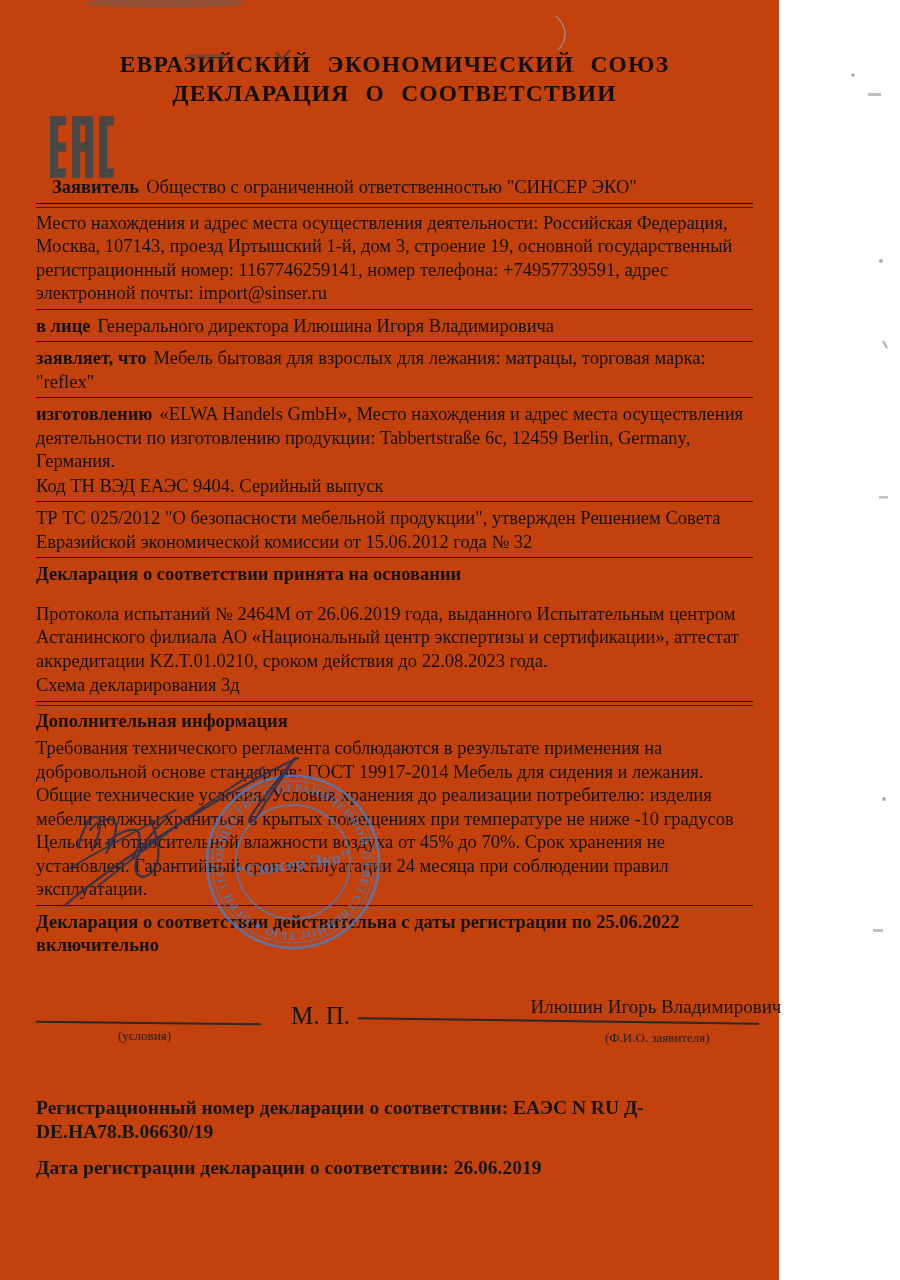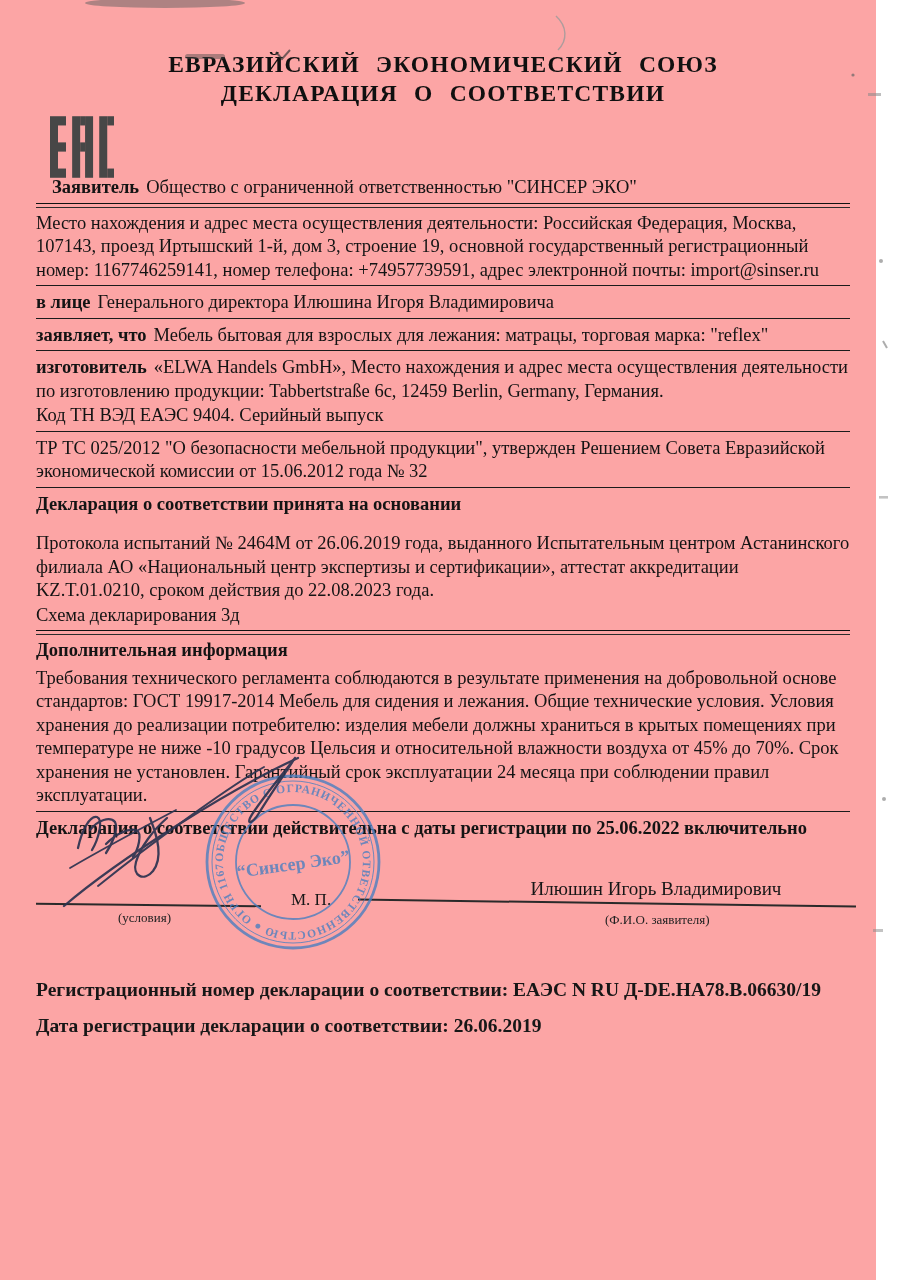--- a/index.html
+++ b/index.html
@@ -2,40 +2,40 @@
 <html><head>
 <meta charset="utf-8">
 <style>
   html,body{margin:0;padding:0;}
   body{
     width:900px;height:1280px;overflow:hidden;
     background:#ffffff;
     font-family:"Liberation Serif", serif;
     color:#171717;
   }
-  .page{position:relative;width:876px;height:1280px;background:#fca5a5;}
+  .page{position:relative;width:779px;height:1280px;background:#c2410c;}
   .content{position:absolute;left:36px;right:26px;top:50px;z-index:2;}
   p{margin:0;}
   .title{
     text-align:center;font-weight:700;font-size:23.5px;line-height:29px;
     letter-spacing:1.2px;word-spacing:9px;color:#101010;
   }
   .row{font-size:18.5px;line-height:23.5px;color:#141414;}
   .lbl{font-weight:700;margin-right:7px;}
   .b{font-weight:700;}
   .hr{height:1px;border-top:1.8px solid #1b1b1b;margin:3px 0 4px 0;}
   .hr.dbl{height:3px;border-top:1.6px solid #111;border-bottom:1.2px solid #2a2a2a;}
   .applicant{margin-top:68px;margin-left:16px;}
   .tight{margin-top:1px;}
   .eac-logo{position:absolute;left:50px;top:110px;z-index:2;}
   .sig-area{position:relative;height:120px;margin-top:10px;}
   .sig-line{position:absolute;border-top:2px solid #2a2a2a;}
   .sig-line.left{left:0;top:54px;width:225px;transform:rotate(0.6deg);}
   .sig-line.right{left:322px;right:-6px;top:52px;transform:rotate(0.8deg);}
-  .mp{position:absolute;left:255px;top:40px;font-size:17px;}
+  .mp{position:absolute;left:255px;top:34px;font-size:25px;}
   .fio{position:absolute;left:400px;top:28px;width:440px;text-align:center;font-size:19px;}
   .caption{position:absolute;font-size:13px;color:#222;}
   .cap-sign{left:82px;top:60px;}
   .cap-fio{left:569px;top:62px;}
   .reg{font-size:19.5px;font-weight:700;line-height:24px;margin-top:8px;}
   .reg + .reg{margin-top:12px;}
   .overlay{position:absolute;left:0;top:0;width:900px;height:1280px;z-index:3;pointer-events:none;}
 </style>
 </head>
 <body>
@@ -74,21 +74,21 @@
     <div class="hr"></div>
 
     <p class="row"><span class="lbl">в лице</span><span>Генерального директора Илюшина Игоря Владимировича</span></p>
 
     <div class="hr"></div>
 
     <p class="row"><span class="lbl">заявляет, что</span><span>Мебель бытовая для взрослых для лежания: матрацы, торговая марка: "reflex"</span></p>
 
     <div class="hr"></div>
 
-    <p class="row"><span class="lbl">изготовитель</span><span>«ELWA Handels GmbH», Место нахождения и адрес места осуществления деятельности по изготовлению продукции: Tabbertstraße 6c, 12459 Berlin,  Germany,  Германия.</span></p>
+    <p class="row"><span class="lbl">изготовлению</span><span>«ELWA Handels GmbH», Место нахождения и адрес места осуществления деятельности по изготовлению продукции: Tabbertstraße 6c, 12459 Berlin,  Germany,  Германия.</span></p>
     <p class="row tight">Код ТН ВЭД ЕАЭС 9404. Серийный выпуск</p>
 
     <div class="hr"></div>
 
     <p class="row" style="margin-top:4px">ТР ТС 025/2012 "О безопасности мебельной продукции", утвержден Решением Совета Евразийской экономической комиссии от 15.06.2012 года № 32</p>
 
     <div class="hr"></div>
 
     <p class="row b">Декларация о соответствии принята на основании</p>
     <p class="row" style="margin-top:16px">Протокола испытаний № 2464М  от 26.06.2019 года, выданного Испытательным центром Астанинского филиала АО «Национальный центр экспертизы и сертификации», аттестат аккредитации KZ.T.01.0210, сроком действия до 22.08.2023 года.</p>

